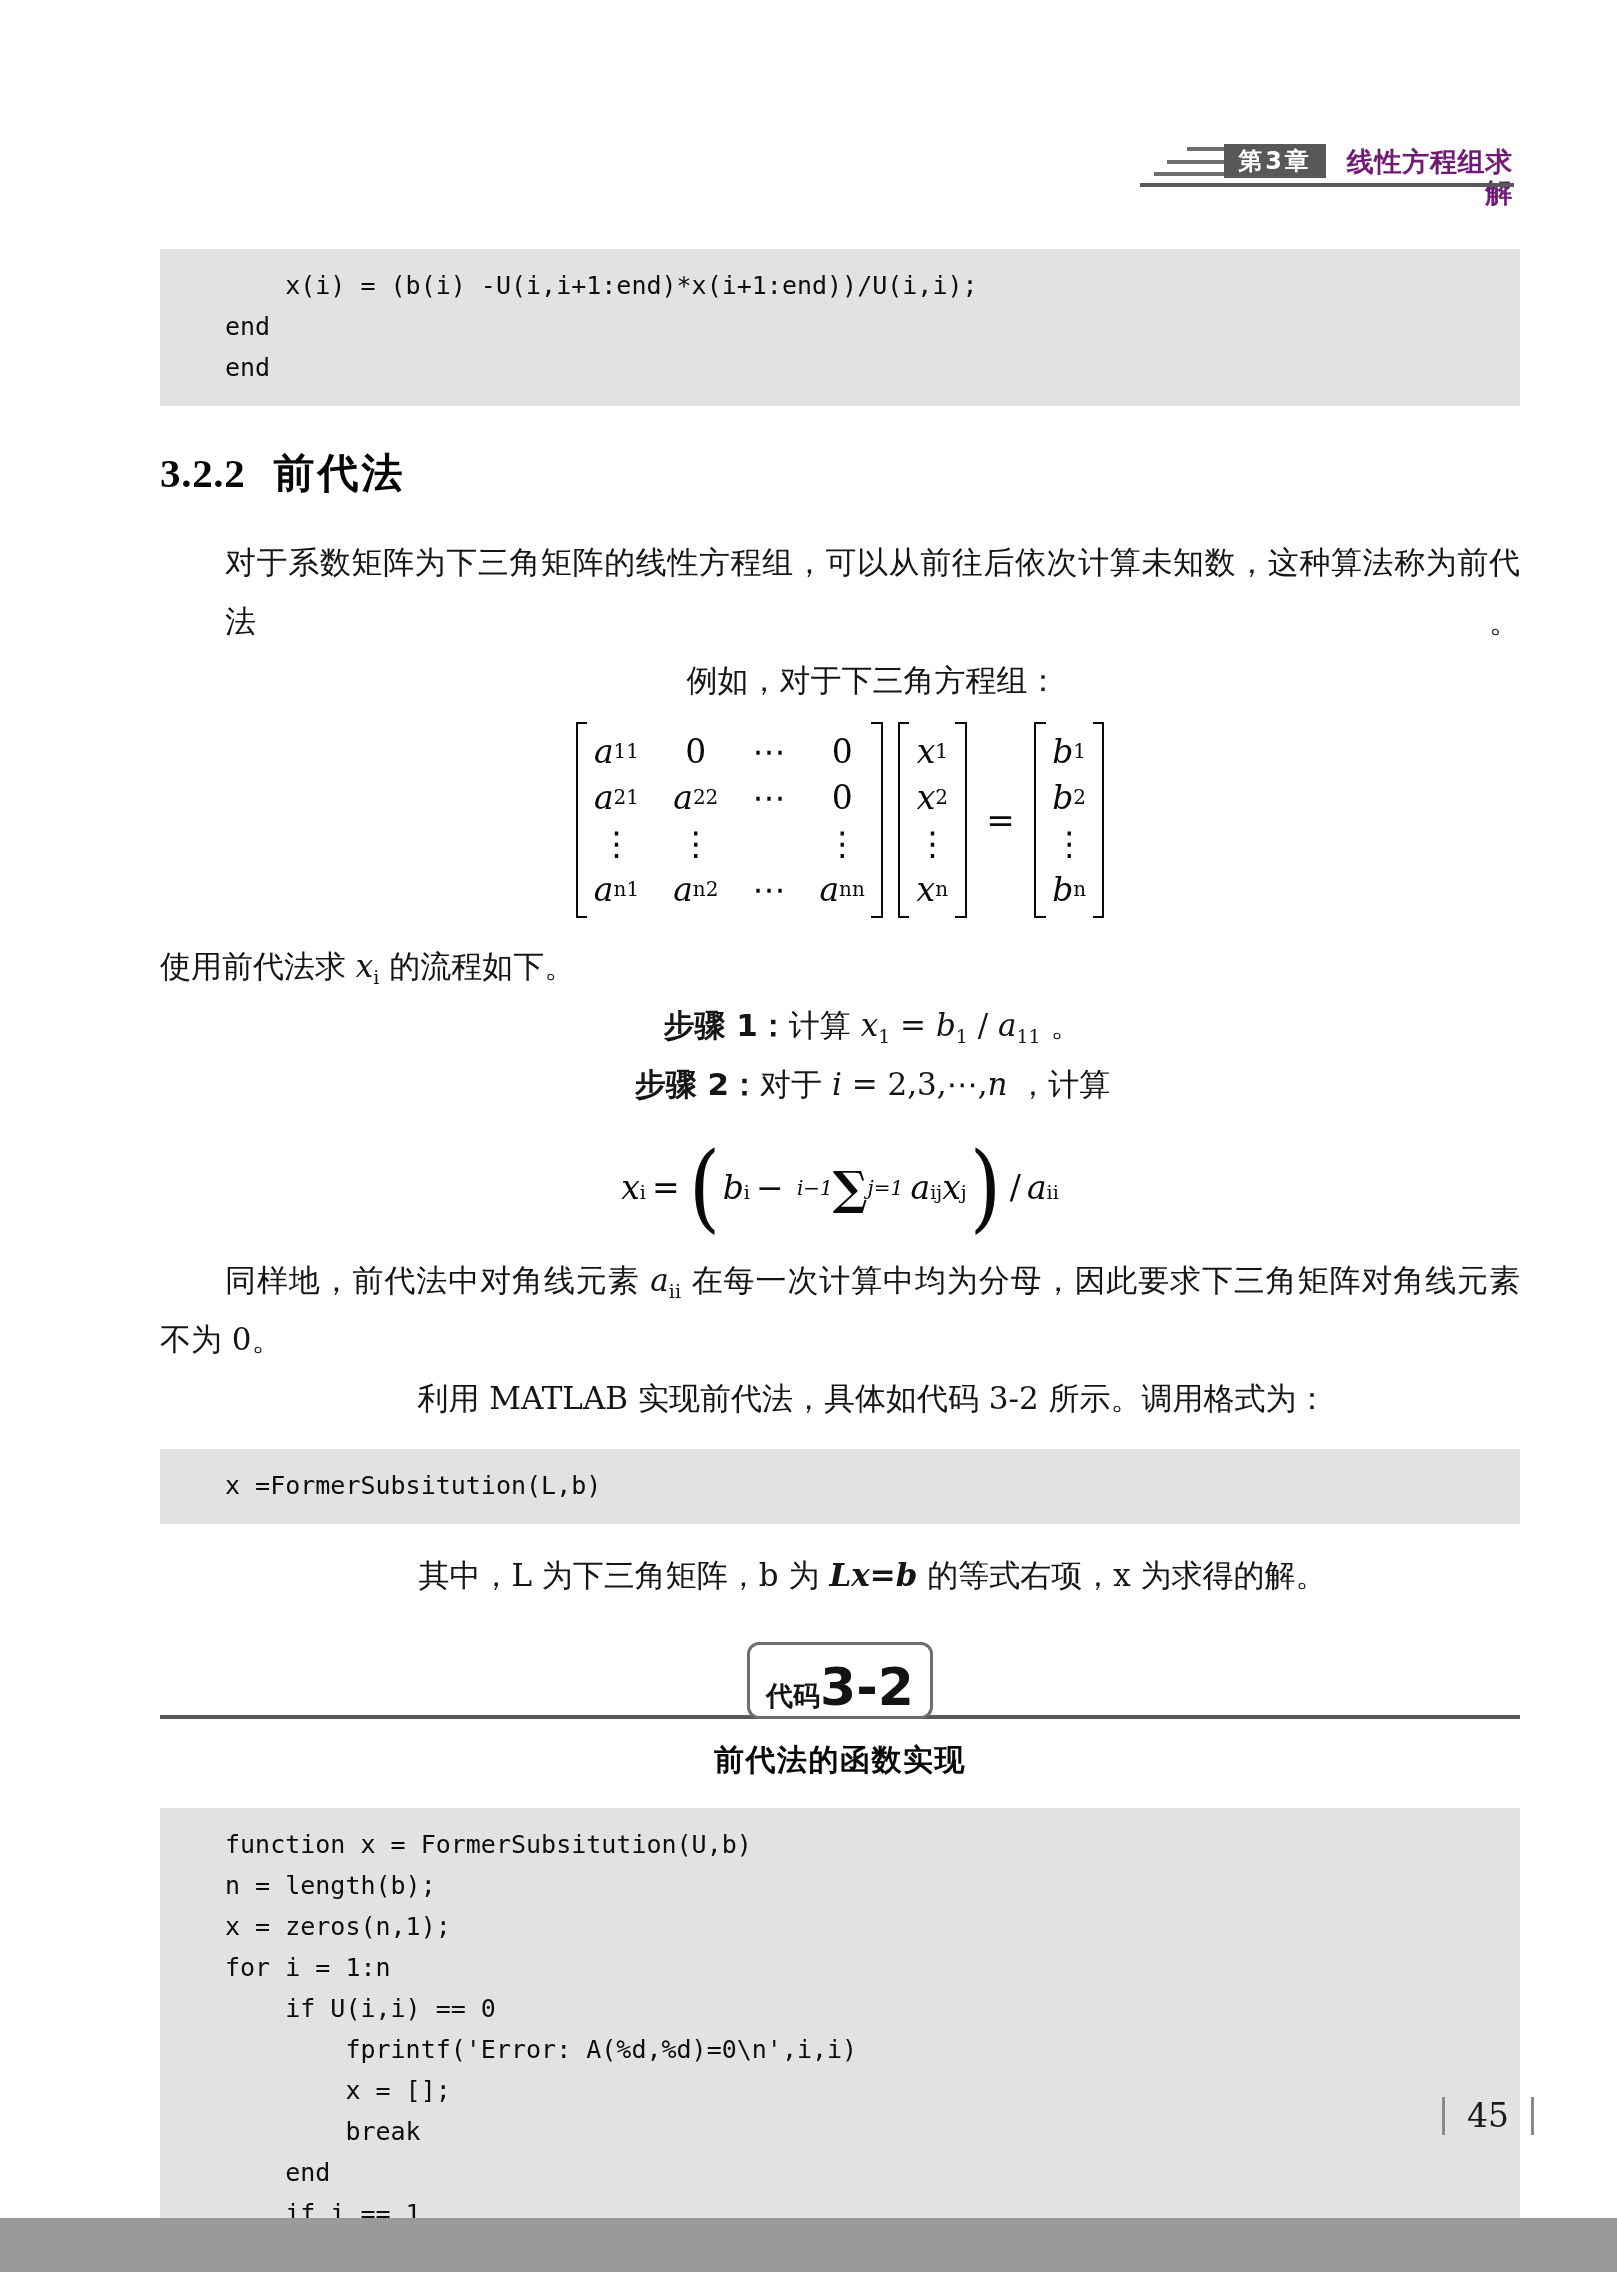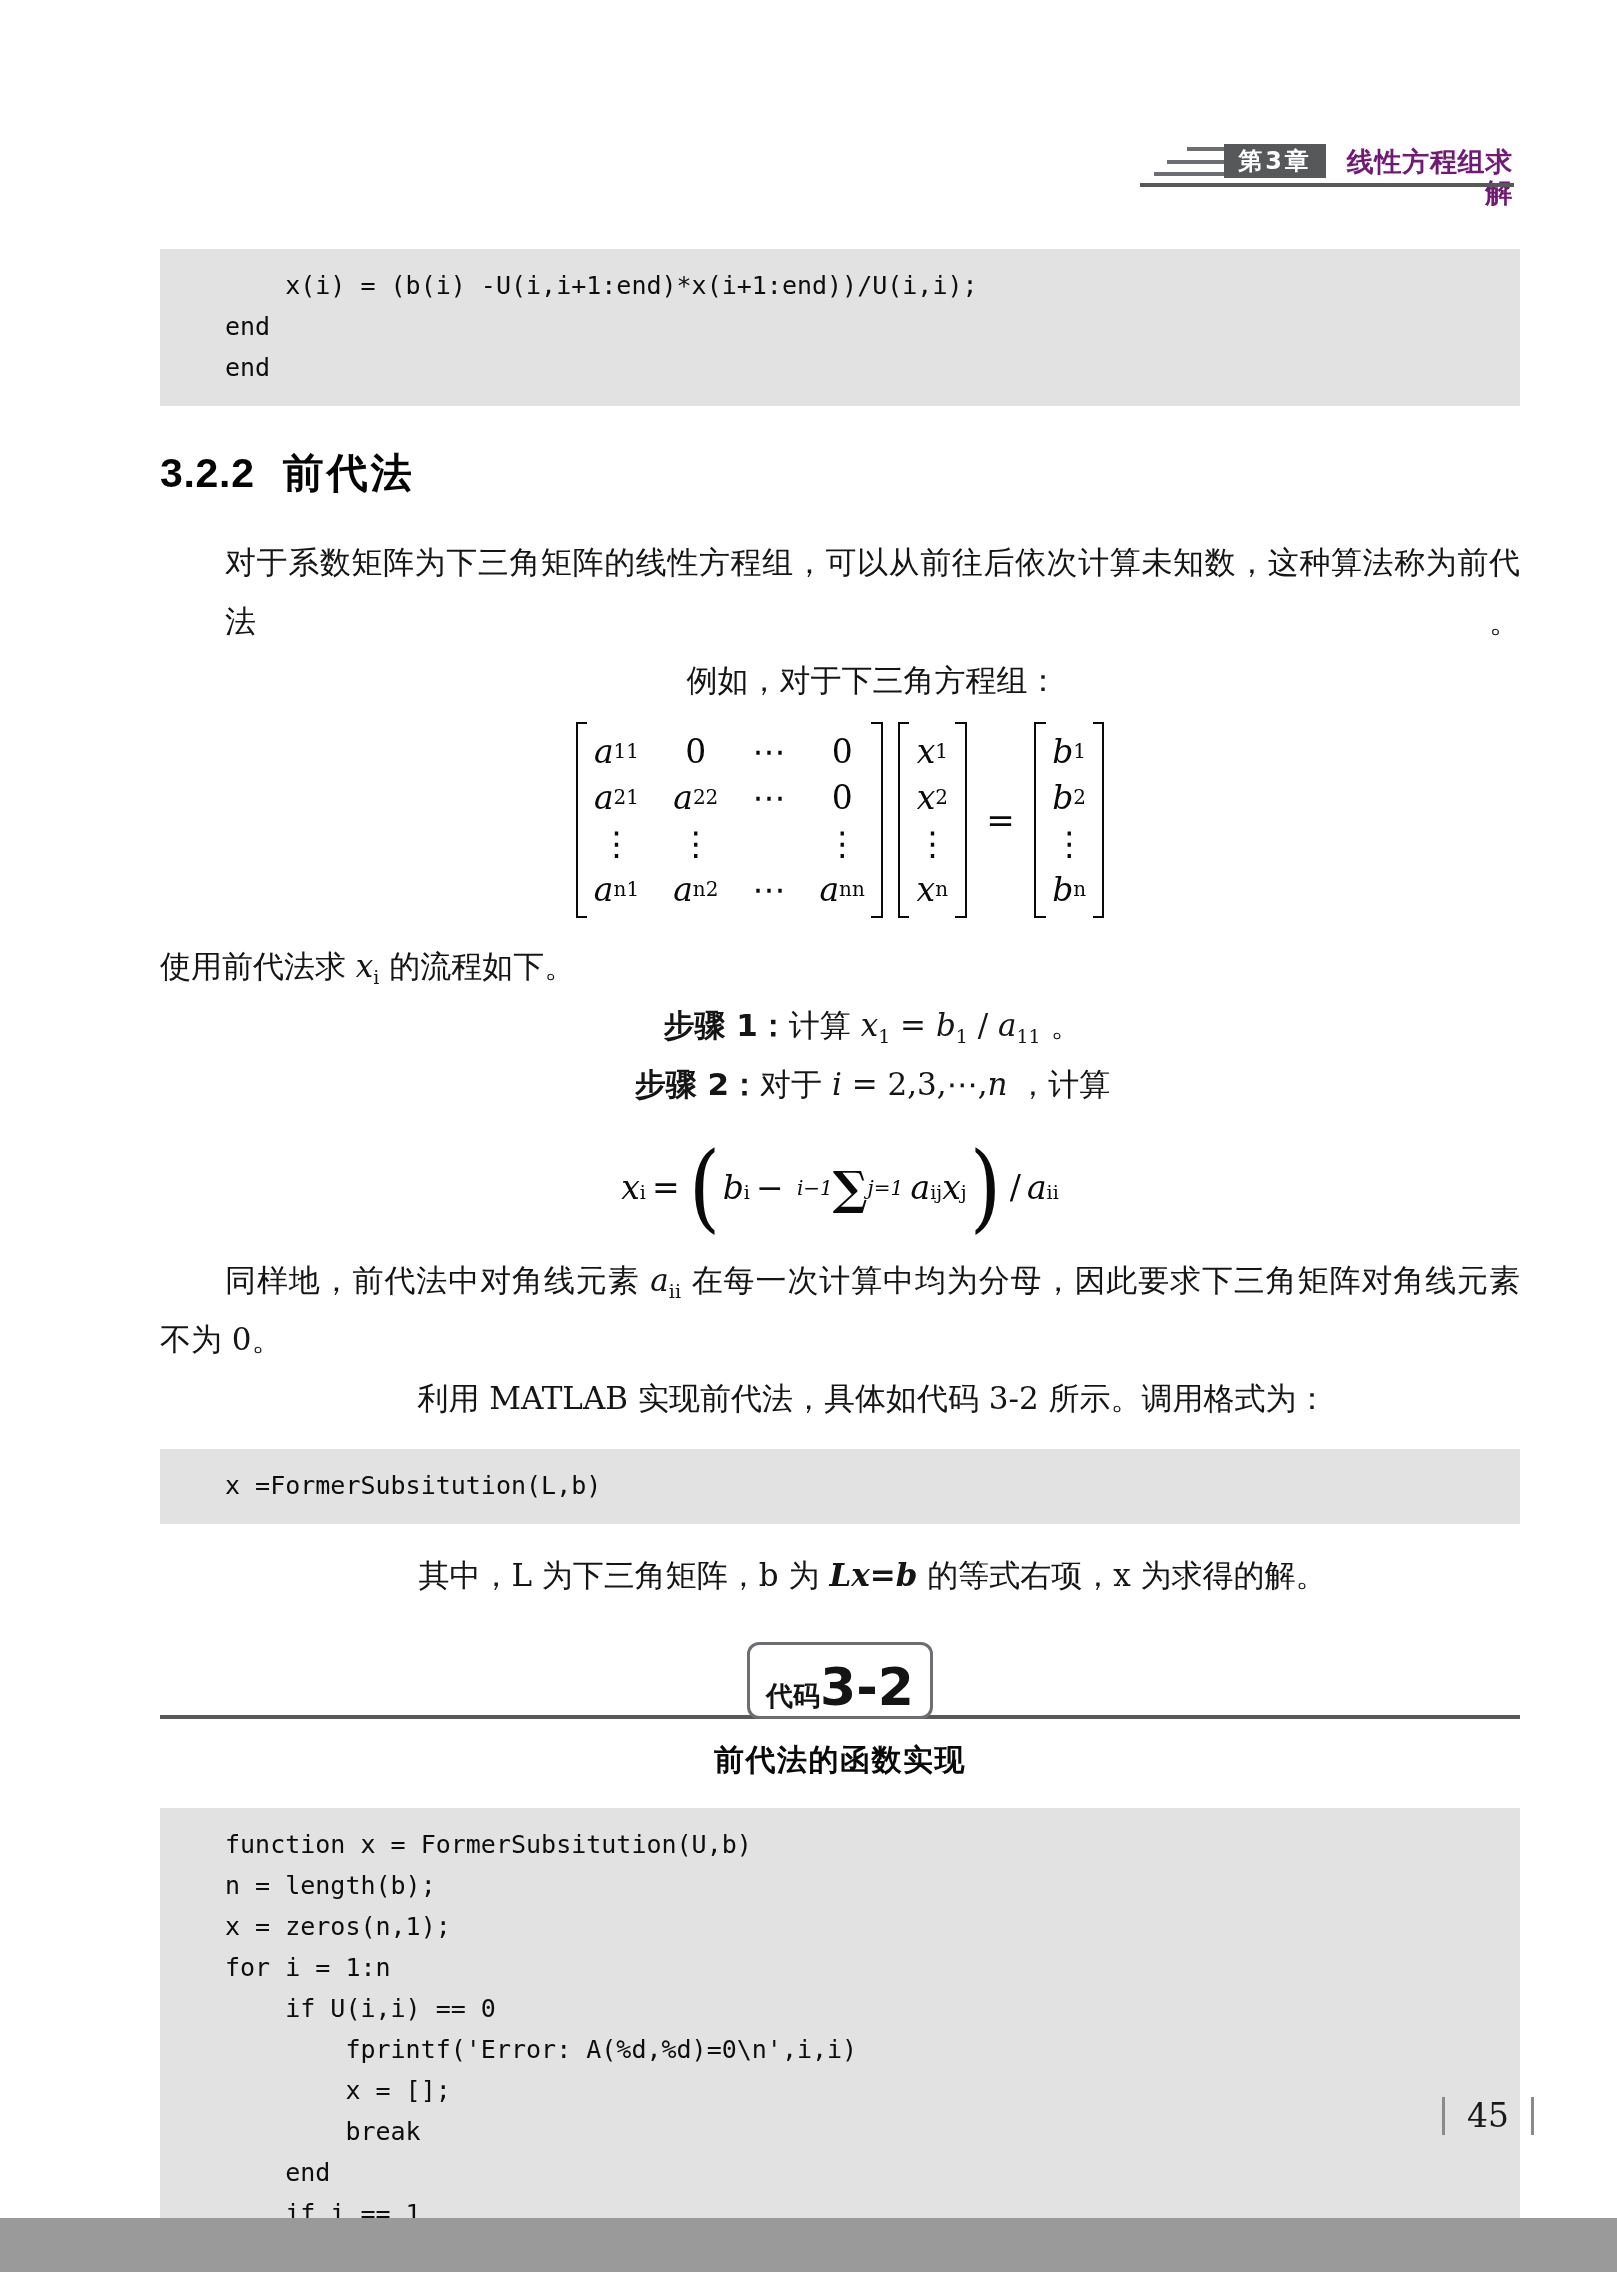--- a/index.html
+++ b/index.html
@@ -32,21 +32,21 @@
     background:#e2e2e2;
     font-family:"DejaVu Sans Mono",monospace;
     font-size:25px;line-height:41px;color:#0d0d0d;
     padding:16.3px 15px 18px 65px;
   }
   .code-line{white-space:pre;}
 
   
   .section-heading{
     margin-top:44px;
-    font-family:Liberation Sans, sans-serif;font-weight:bold;
+    font-family:Liberation Serif, serif;font-weight:bold;
     font-size:41px;line-height:46px;color:#050505;
   }
   .section-heading .sec-num{margin-right:28px;letter-spacing:0.7px;}
   .section-heading .sec-title{letter-spacing:3px;}
 
   
   .line{font-size:31px;line-height:59px;color:#151515;}
   .indent{padding-left:65px;text-align:center;}
   .fill{text-align:justify;text-align-last:justify;}
   .txt{font-family:"DejaVu Serif",serif;}

